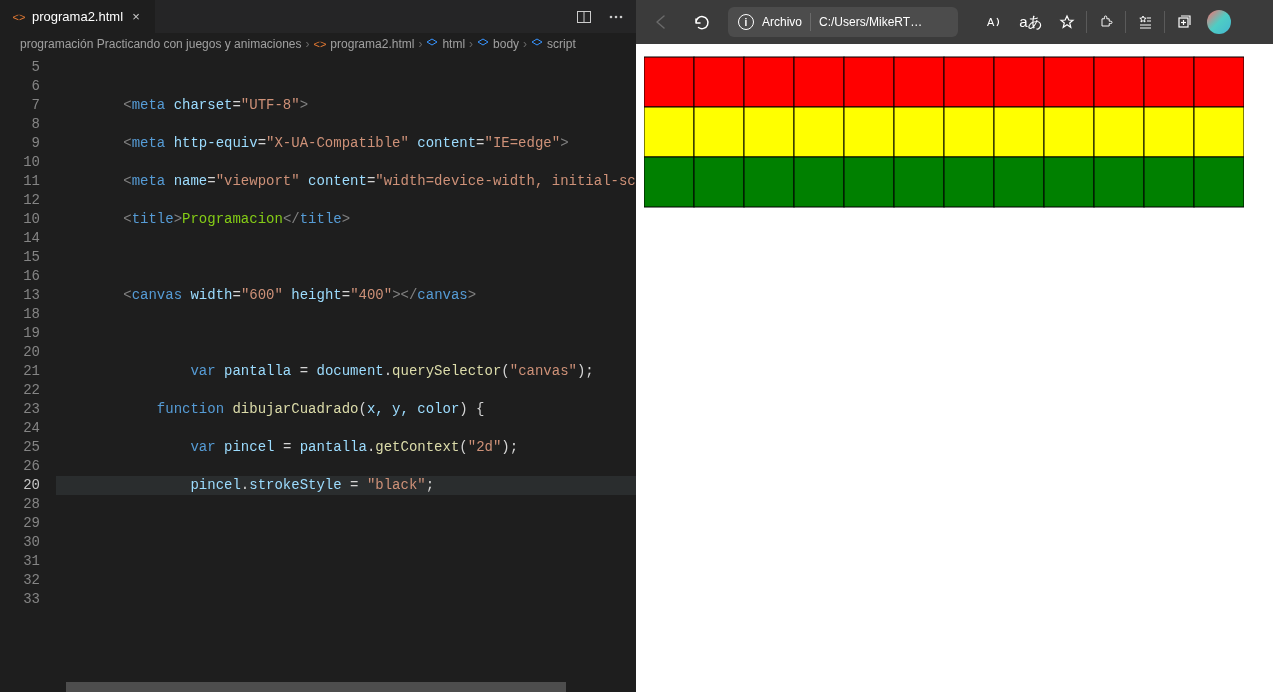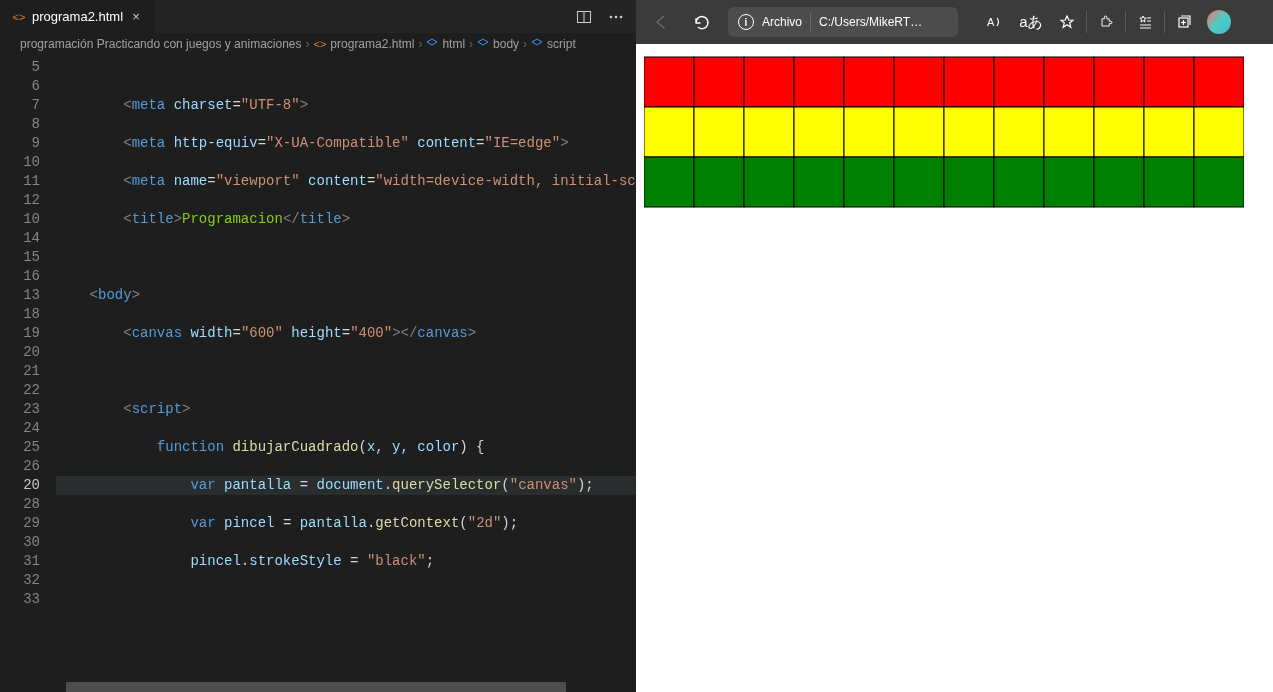--- a/index.html
+++ b/index.html
@@ -310,26 +310,24 @@
         <div class="ln">32</div>
         <div class="ln">33</div>
       </div>
     <div class="code">
       <div class="highlight-line" style="top:421px"></div>
 <div class="line">        <span class="c-tag">&lt;</span><span class="c-el">meta</span> <span class="c-attr">charset</span><span class="c-punc">=</span><span class="c-str">"UTF-8"</span><span class="c-tag">&gt;</span></div>
 <div class="line">        <span class="c-tag">&lt;</span><span class="c-el">meta</span> <span class="c-attr">http-equiv</span><span class="c-punc">=</span><span class="c-str">"X-UA-Compatible"</span> <span class="c-attr">content</span><span class="c-punc">=</span><span class="c-str">"IE=edge"</span><span class="c-tag">&gt;</span></div>
 <div class="line">        <span class="c-tag">&lt;</span><span class="c-el">meta</span> <span class="c-attr">name</span><span class="c-punc">=</span><span class="c-str">"viewport"</span> <span class="c-attr">content</span><span class="c-punc">=</span><span class="c-str">"width=device-width, initial-scale=1.0"</span></div>
 <div class="line">        <span class="c-tag">&lt;</span><span class="c-el">title</span><span class="c-tag">&gt;</span><span class="c-txt">Programacion</span><span class="c-tag">&lt;/</span><span class="c-el">title</span><span class="c-tag">&gt;</span></div>
 <div class="line"> </div>
-<div class="line">    <span class="c-tag">&lt;</span><span class="c-el">body</span><span class="c-tag">&gt;</span></div>
 <div class="line">        <span class="c-tag">&lt;</span><span class="c-el">canvas</span> <span class="c-attr">width</span><span class="c-punc">=</span><span class="c-str">"600"</span> <span class="c-attr">height</span><span class="c-punc">=</span><span class="c-str">"400"</span><span class="c-tag">&gt;&lt;/</span><span class="c-el">canvas</span><span class="c-tag">&gt;</span></div>
 <div class="line"> </div>
-<div class="line">        <span class="c-tag">&lt;</span><span class="c-el">script</span><span class="c-tag">&gt;</span></div>
+<div class="line">                <span class="c-decl">var</span> <span class="c-var">pantalla</span> <span class="c-punc">=</span> <span class="c-var">document</span><span class="c-punc">.</span><span class="c-fn">querySelector</span><span class="c-punc">(</span><span class="c-str">"canvas"</span><span class="c-punc">);</span></div>
 <div class="line">            <span class="c-kw">function</span> <span class="c-fn">dibujarCuadrado</span><span class="c-punc">(</span><span class="c-var">x, y, color</span><span class="c-punc">) {</span></div>
-<div class="line">                <span class="c-decl">var</span> <span class="c-var">pantalla</span> <span class="c-punc">=</span> <span class="c-var">document</span><span class="c-punc">.</span><span class="c-fn">querySelector</span><span class="c-punc">(</span><span class="c-str">"canvas"</span><span class="c-punc">);</span></div>
 <div class="line">                <span class="c-decl">var</span> <span class="c-var">pincel</span> <span class="c-punc">=</span> <span class="c-var">pantalla</span><span class="c-punc">.</span><span class="c-fn">getContext</span><span class="c-punc">(</span><span class="c-str">"2d"</span><span class="c-punc">);</span></div>
 <div class="line">                <span class="c-var">pincel</span><span class="c-punc">.</span><span class="c-var">strokeStyle</span> <span class="c-punc">=</span> <span class="c-str">"black"</span><span class="c-punc">;</span></div>
 
 
 
 
 
 
 
 

